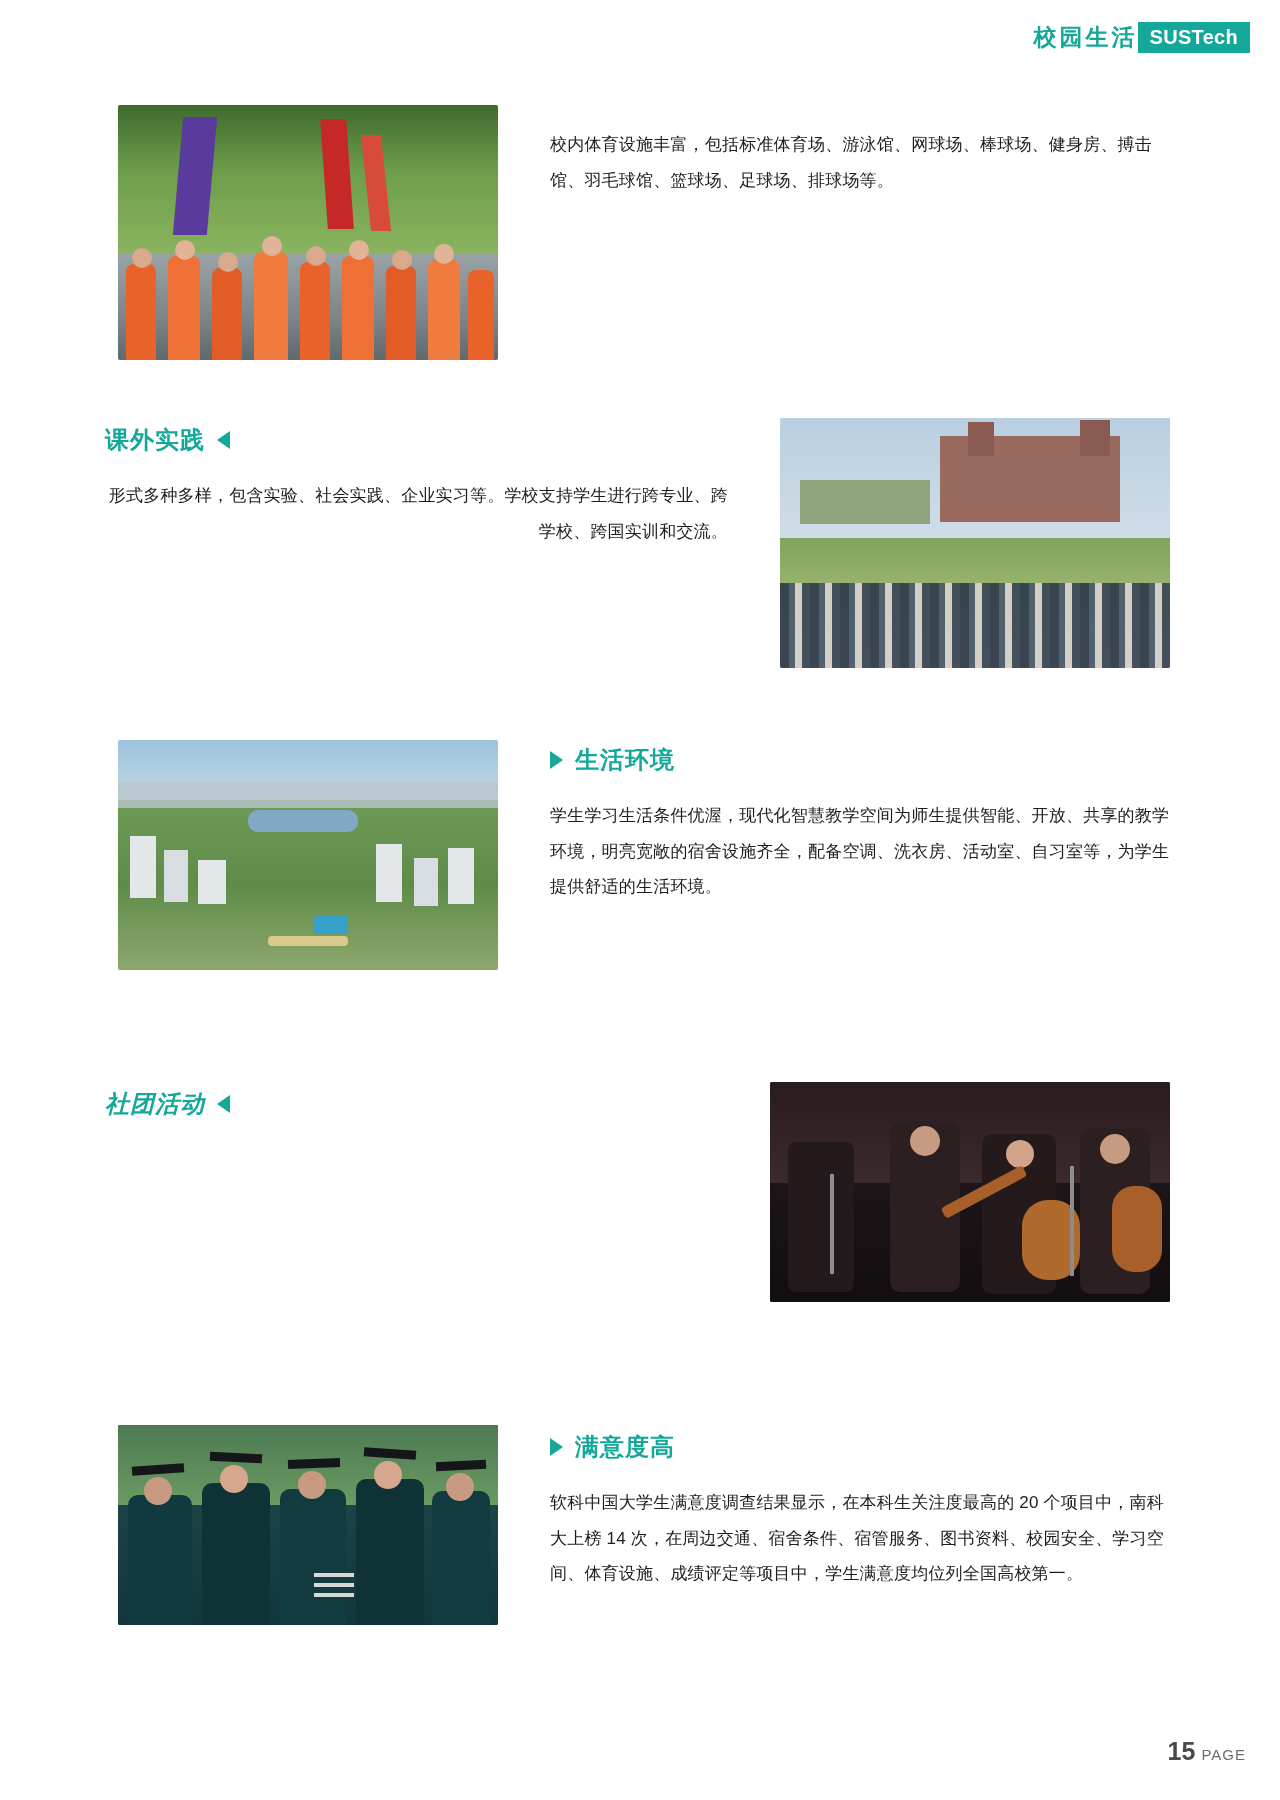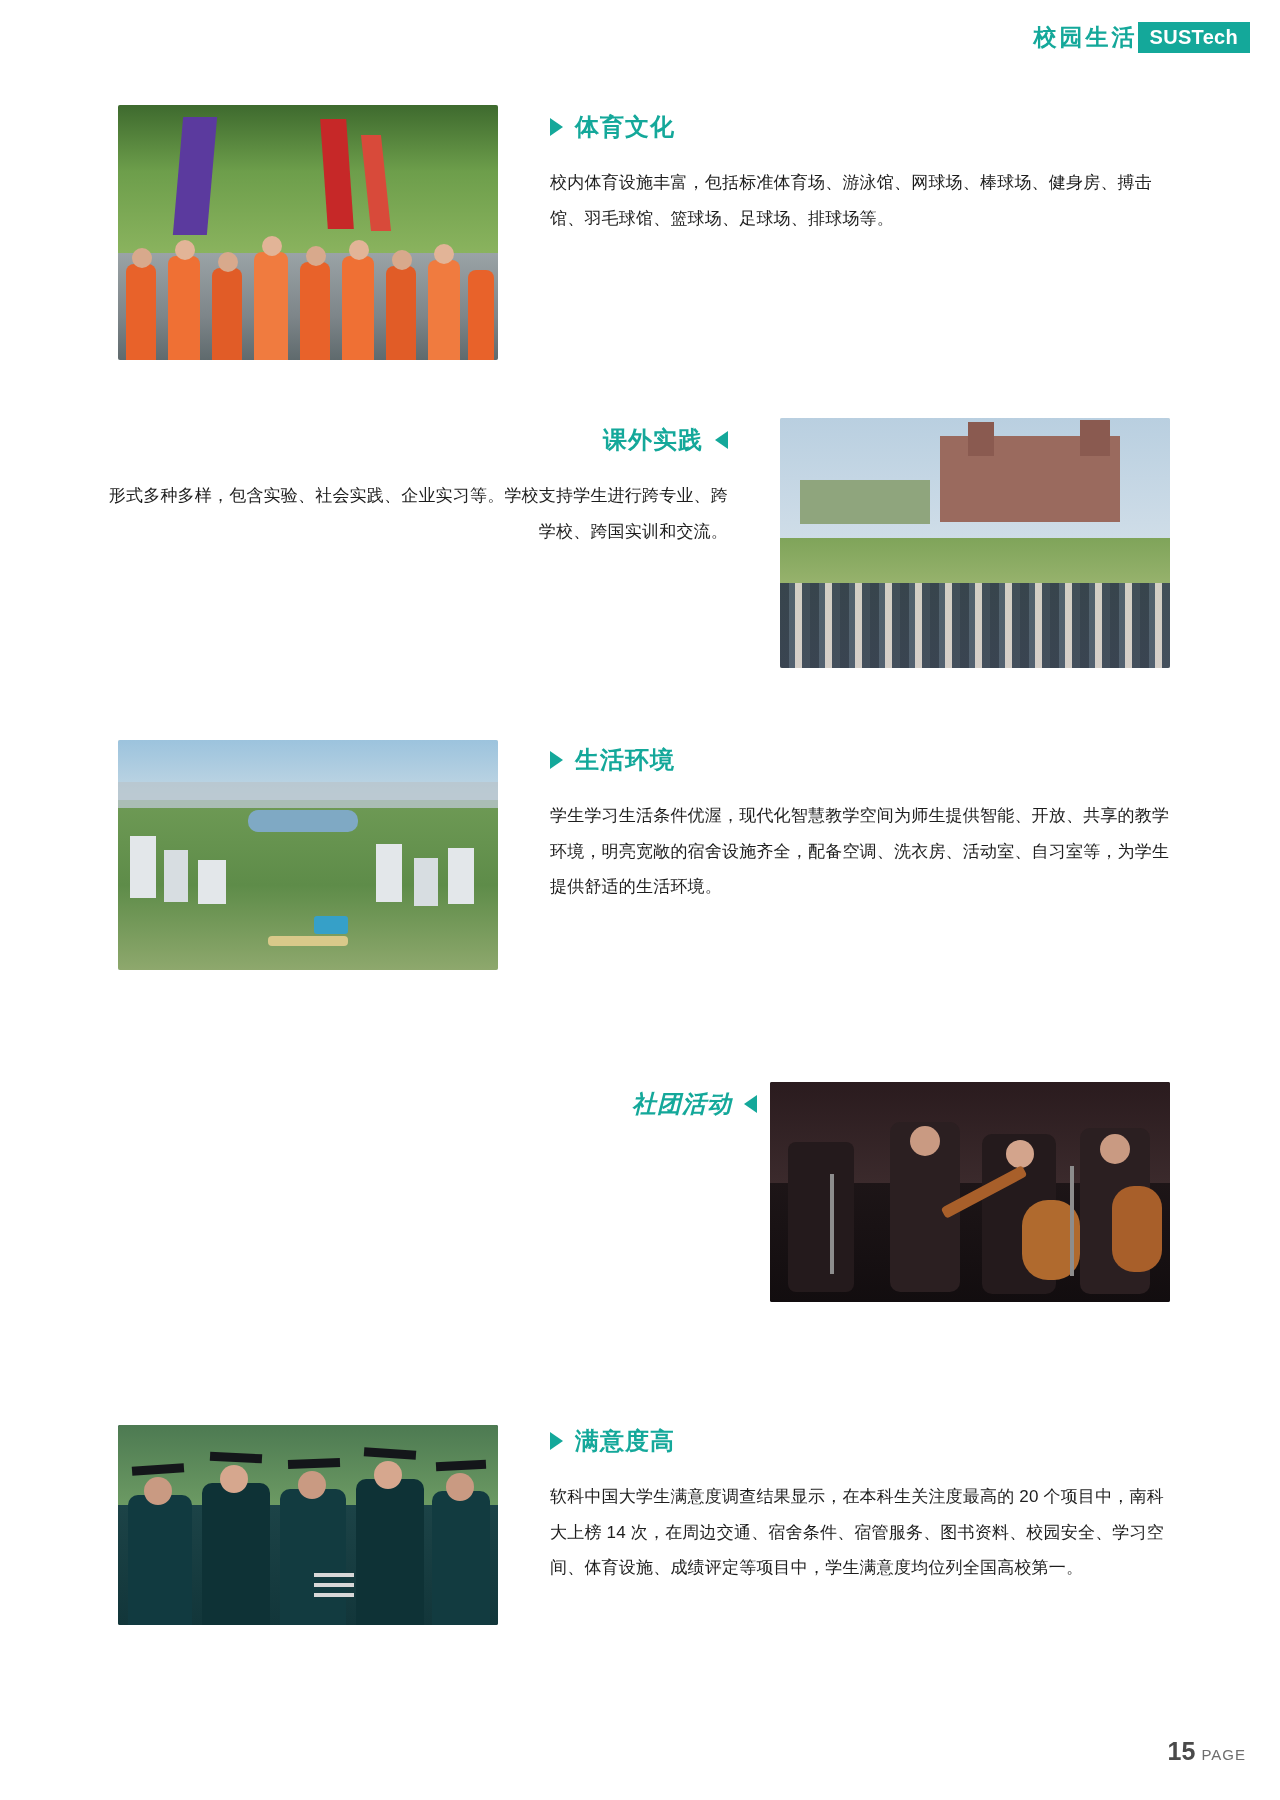--- a/index.html
+++ b/index.html
@@ -67,21 +67,20 @@
   .sec-title {
     font-size: 24px;
     font-weight: bold;
     color: #14a89a;
     display: flex;
     align-items: center;
     gap: 12px;
     letter-spacing: 1px;
   }
   .sec-title.right {
-    justify-content: flex-end;
   }
   .tri {
     width: 0;
     height: 0;
     border-top: 9px solid transparent;
     border-bottom: 9px solid transparent;
   }
   .tri-right {
     border-left: 13px solid #14a89a;
   }
@@ -163,24 +162,20 @@
       <div class="dot" style="left:57px; bottom:100px;width:20px; height:20px; background:#e2b497;"></div>
       <div class="dot" style="left:100px;bottom:88px; width:20px; height:20px; background:#d8a98c;"></div>
       <div class="dot" style="left:144px;bottom:104px;width:20px; height:20px; background:#e2b497;"></div>
       <div class="dot" style="left:188px;bottom:94px; width:20px; height:20px; background:#d8a98c;"></div>
       <div class="dot" style="left:231px;bottom:100px;width:20px; height:20px; background:#e2b497;"></div>
       <div class="dot" style="left:274px;bottom:90px; width:20px; height:20px; background:#d8a98c;"></div>
       <div class="dot" style="left:316px;bottom:96px; width:20px; height:20px; background:#e2b497;"></div>
     </div>
   </div>
   <div class="text-col">
-    <div class="sec-title" style="margin-top:6px;">
-      <span class="tri tri-right"></span>
-      <span>体育文化</span>
-    </div>
     <div class="body-text" style="margin-top:22px; width:620px;">校内体育设施丰富，包括标准体育场、游泳馆、网球场、棒球场、健身房、搏击馆、羽毛球馆、篮球场、足球场、排球场等。</div>
   </div>
 </div>
 
 <div class="section" style="left:105px; top:418px; width:1065px; gap:52px;">
   <div class="text-col" style="padding-top:6px;">
     <div class="sec-title right">
       <span>课外实践</span>
       <span class="tri tri-left"></span>
     </div>
@@ -267,21 +262,21 @@
     <div class="bar" style="left:14px;  top:40px; width:52px; height:9px; background:#14161a; transform:rotate(-4deg);"></div>
     <div class="bar" style="left:92px;  top:28px; width:52px; height:9px; background:#14161a; transform:rotate(3deg);"></div>
     <div class="bar" style="left:170px; top:34px; width:52px; height:9px; background:#14161a; transform:rotate(-2deg);"></div>
     <div class="bar" style="left:246px; top:24px; width:52px; height:9px; background:#14161a; transform:rotate(4deg);"></div>
     <div class="bar" style="left:318px; top:36px; width:50px; height:9px; background:#14161a; transform:rotate(-3deg);"></div>
     <div class="bar" style="left:196px; top:148px; width:40px; height:4px; background:#d8d8d8;"></div>
     <div class="bar" style="left:196px; top:158px; width:40px; height:4px; background:#d8d8d8;"></div>
     <div class="bar" style="left:196px; top:168px; width:40px; height:4px; background:#d8d8d8;"></div>
   </div>
   <div class="text-col">
-    <div class="sec-title" style="">
+    <div class="sec-title" style="margin-top:6px;">
       <span class="tri tri-right"></span>
       <span>满意度高</span>
     </div>
     <div class="body-text" style="margin-top:22px; width:620px;">软科中国大学生满意度调查结果显示，在本科生关注度最高的 20 个项目中，南科大上榜 14 次，在周边交通、宿舍条件、宿管服务、图书资料、校园安全、学习空间、体育设施、成绩评定等项目中，学生满意度均位列全国高校第一。</div>
   </div>
 </div>
 
 <div class="footer">
   <span class="pnum">15</span>
   <span class="plabel">PAGE</span>

